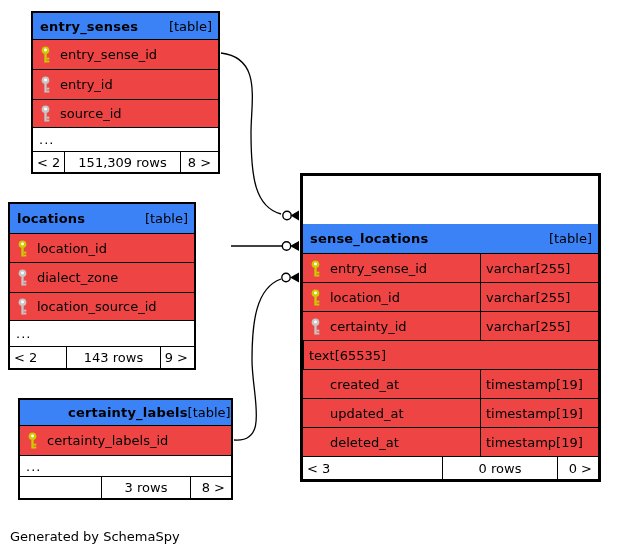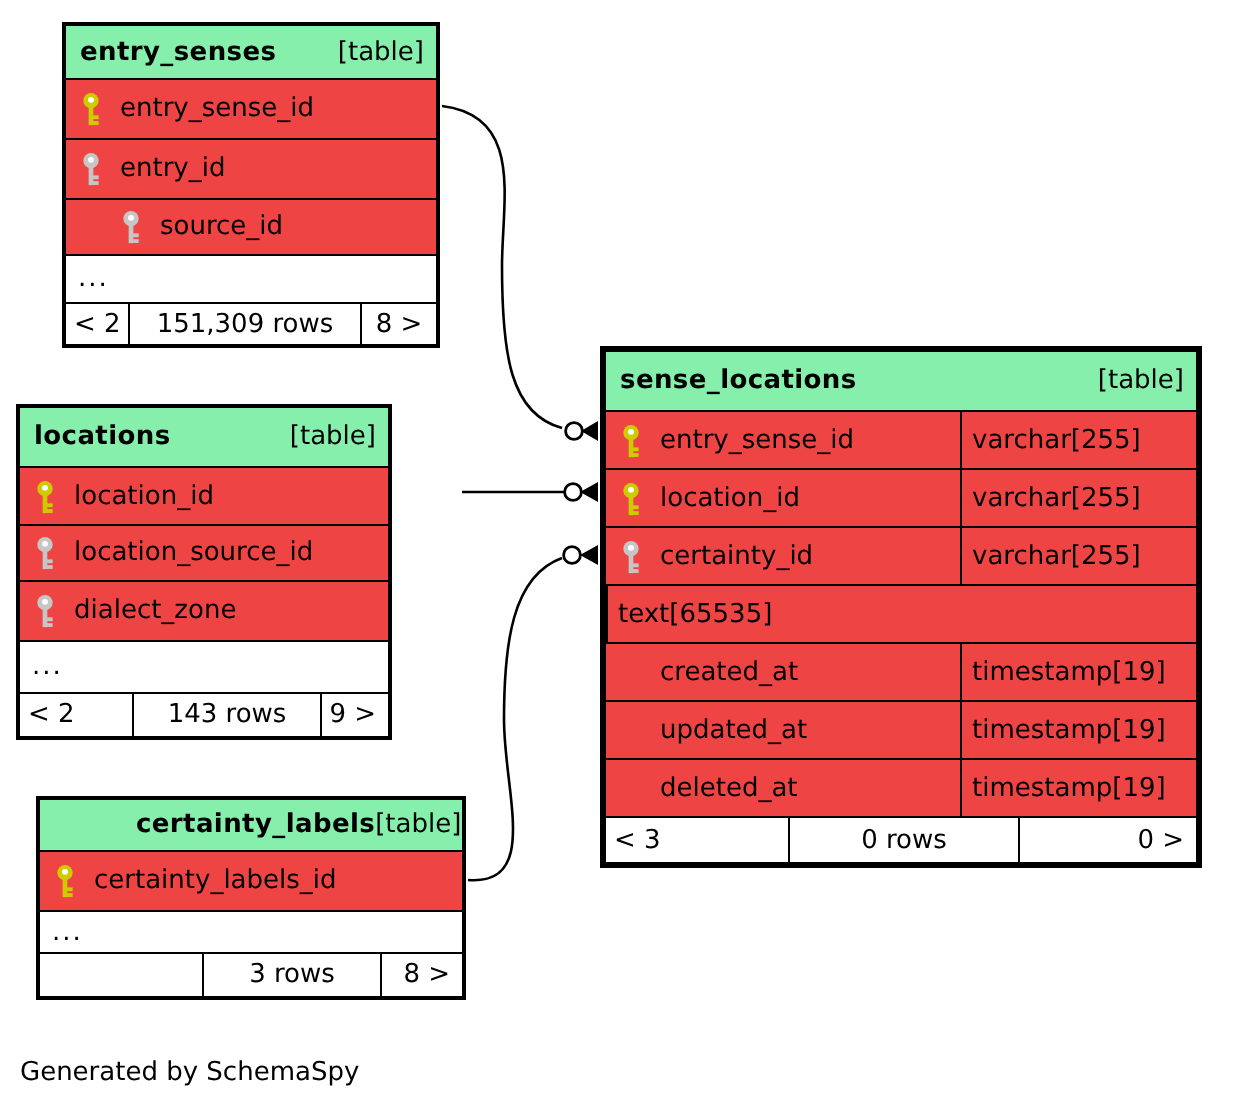--- a/index.html
+++ b/index.html
@@ -13,21 +13,21 @@
 
   
   .etable {
     position: absolute; background: #fff;
     border: 2px solid #000; z-index: 2;
     display: flex; flex-direction: column;
   }
   .etable.highlight { border-width: 3px; }
   .thead {
     display: flex; align-items: center; justify-content: space-between;
-    background: #86efac; padding: 0 6px 0 7px; font-size: 13px;
+    background: #3b82f6; padding: 0 6px 0 7px; font-size: 13px;
   }
   .thead .ttitle { font-weight: bold; letter-spacing: 0.2px; }
   .thead .tbadge { font-weight: normal; }
   .trow {
     display: flex; align-items: center; border-top: 1px solid #000;
     font-size: 13px; background: #ef4444;
   }
   .ncell { display: flex; align-items: center; padding-left: 7px; flex: 1; height: 100%; }
   .tycell {
     border-left: 1px solid #000; width: 118px; height: 100%;
@@ -89,21 +89,21 @@
         </span>
     </div>
     <div class="trow" style="height:30px;">
       <span class="ncell">
           <svg class="key fk" width="11" height="17" viewBox="0 0 10 16">
             <use href="#keyicon"></use>
           </svg>
           <span>entry_id</span>
         </span>
     </div>
-    <div class="trow" style="height:28px;padding-left:20px;">
+    <div class="trow" style="height:28px;">
       <span class="ncell">
           <svg class="key fk" width="11" height="17" viewBox="0 0 10 16">
             <use href="#keyicon"></use>
           </svg>
           <span>source_id</span>
         </span>
     </div>
     <div class="tellip" style="height:24px;">...</div>
     <div class="tfoot" style="height:21px;">
       <span class="fcell f-left" style="width:31px;">&lt; 2</span>
@@ -118,34 +118,34 @@
       <span class="tbadge">[table]</span>
     </div>
     <div class="trow" style="height:29px;">
       <span class="ncell">
           <svg class="key pk" width="11" height="17" viewBox="0 0 10 16">
             <use href="#keyicon"></use>
           </svg>
           <span>location_id</span>
         </span>
     </div>
+    <div class="trow" style="height:30px;">
+      <span class="ncell">
+          <svg class="key fk" width="11" height="17" viewBox="0 0 10 16">
+            <use href="#keyicon"></use>
+          </svg>
+          <span>dialect_zone</span>
+        </span>
+    </div>
     <div class="trow" style="height:28px;">
       <span class="ncell">
           <svg class="key fk" width="11" height="17" viewBox="0 0 10 16">
             <use href="#keyicon"></use>
           </svg>
           <span>location_source_id</span>
-        </span>
-    </div>
-    <div class="trow" style="height:30px;">
-      <span class="ncell">
-          <svg class="key fk" width="11" height="17" viewBox="0 0 10 16">
-            <use href="#keyicon"></use>
-          </svg>
-          <span>dialect_zone</span>
         </span>
     </div>
     <div class="tellip" style="height:26px;">...</div>
     <div class="tfoot" style="height:22px;">
       <span class="fcell f-left" style="width:56px;">&lt; 2</span>
       <span class="fcell f-mid" style="width:94px;">143 rows</span>
       <span class="fcell f-right" style="flex:1;">9 &gt;</span>
     </div>
   </div>
 
@@ -164,21 +164,21 @@
     </div>
     <div class="tellip" style="height:21px;">...</div>
     <div class="tfoot" style="height:22px;">
       <span class="fcell f-left" style="width:53px;"></span>
       <span class="fcell f-mid" style="width:89px;margin-left:28px;">3 rows</span>
       <span class="fcell f-right" style="flex:1;">8 &gt;</span>
     </div>
   </div>
 
   <div class="etable highlight" style="left:300px; top:173px; width:301px;">
-    <div class="thead" style="height:29px;">
+    <div class="thead" style="height:29px;margin-top:48px;">
       <span class="ttitle">sense_locations</span>
       <span class="tbadge">[table]</span>
     </div>
     <div class="trow" style="height:29px;">
       <span class="ncell">
           <svg class="key pk" width="11" height="17" viewBox="0 0 10 16">
             <use href="#keyicon"></use>
           </svg>
           <span>entry_sense_id</span>
         </span>
@@ -221,21 +221,21 @@
     </div>
     <div class="trow" style="height:29px;">
       <span class="ncell">
           <span class="nokey"></span>
           <span>deleted_at</span>
         </span>
       <span class="tycell">timestamp[19]</span>
     </div>
     <div class="tfoot" style="height:23px;">
       <span class="fcell f-left" style="width:91px;">&lt; 3</span>
-      <span class="fcell f-mid" style="width:115px;">0 rows</span>
+      <span class="fcell f-mid" style="width:115px;margin-left:48px;">0 rows</span>
       <span class="fcell f-right" style="flex:1;">0 &gt;</span>
     </div>
   </div>
 
   <svg class="edges" width="619" height="559" viewBox="0 0 619 559">
     <g>
       <path class="edge" d="M221,53 C262,58 251,100 251,133 C251,177 255,207 281,214"></path>
       <circle class="dot" cx="287" cy="215.5" r="4.2"></circle>
       <polygon class="ahead" points="290.5,215.5 299,210.5 299,220.5"></polygon>
     </g>

